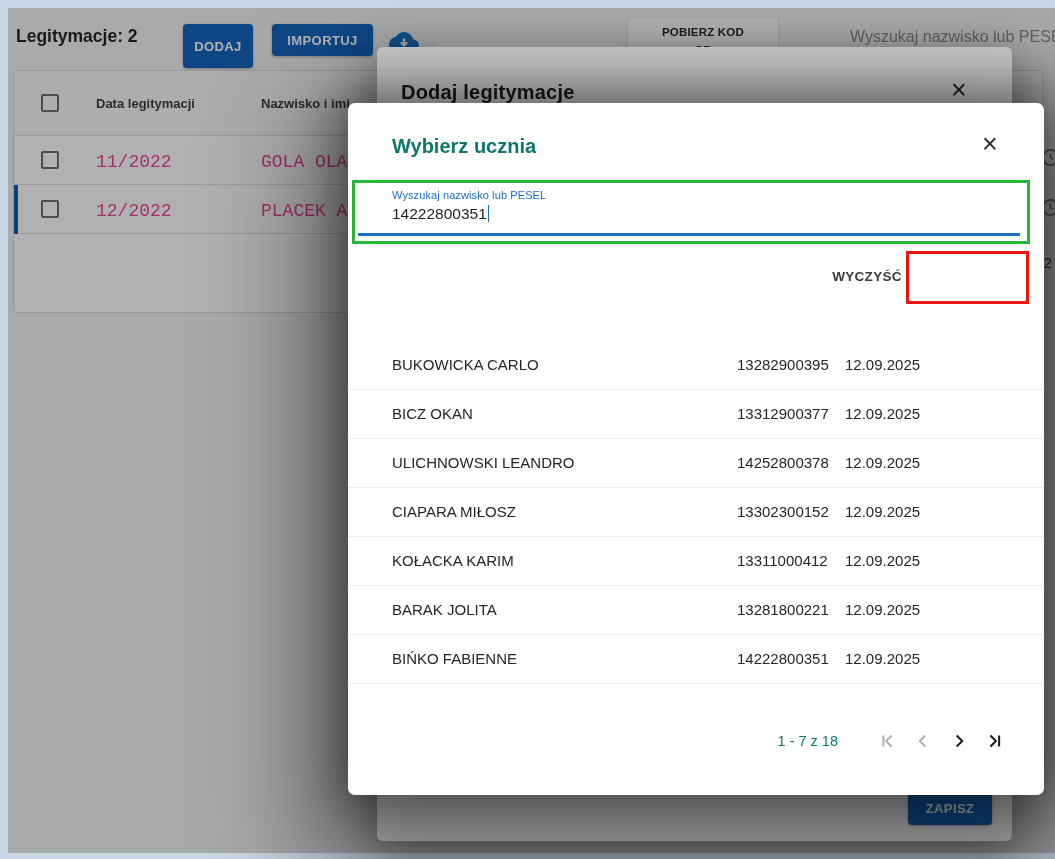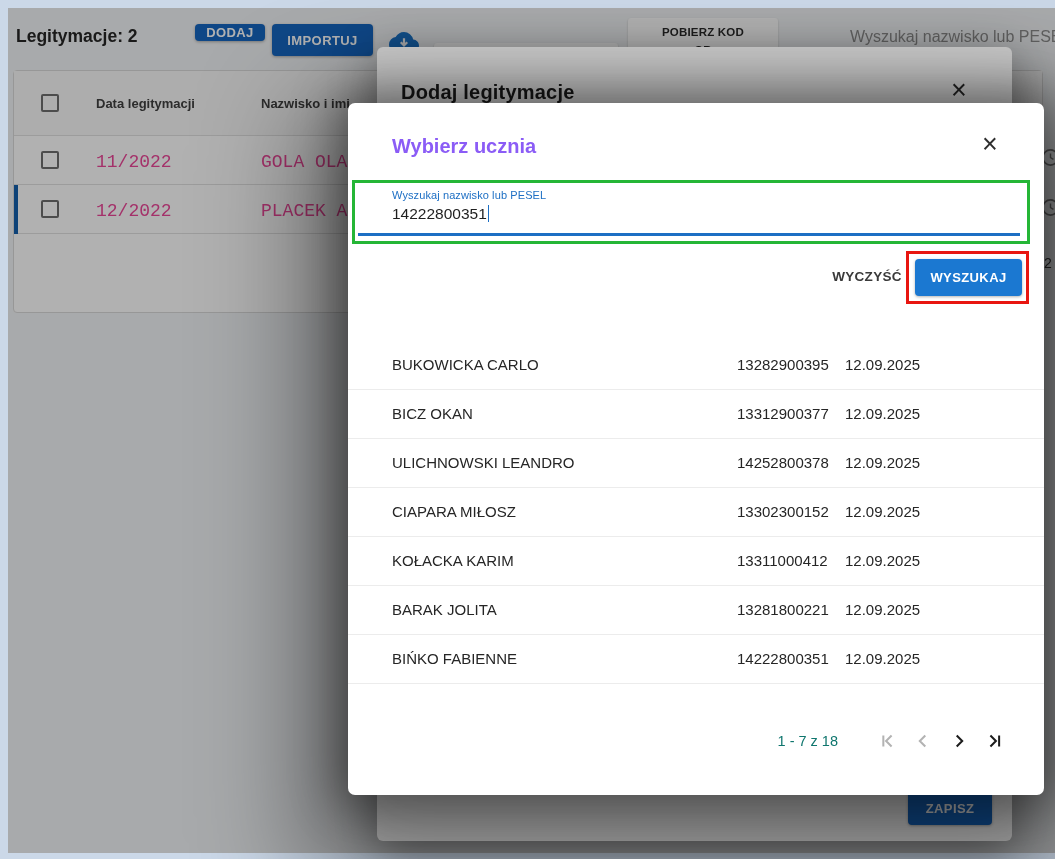--- a/index.html
+++ b/index.html
@@ -10,21 +10,21 @@
 
   
   #page { position:absolute; left:8px; top:8px; width:1047px; height:845px;
           background:#f3f5f7; overflow:hidden; }
   .bar-title { left:8px; top:18px; font-size:17.5px; font-weight:bold; color:#272727; }
   .btn-primary { background:#1667c1; color:#fff; border:none; border-radius:4px;
                  font-family:"Liberation Sans",sans-serif;
                  font-size:13px; font-weight:bold; letter-spacing:.4px; text-align:center;
                  box-shadow:0 1px 3px rgba(0,0,0,.3); cursor:pointer;
                  display:flex; align-items:center; justify-content:center; }
-  #btn-dodaj    { left:175px; top:16px; width:70px;  height:17px;margin-left:12px; }
+  #btn-dodaj    { left:175px; top:16px; width:70px;  height:44px; }
   #btn-importuj { left:264px; top:16px; width:101px; height:32px; }
   #cloud-wrap   { left:381px; top:21px; width:30px; height:26px; }
   .tile { background:#ffffff; border-radius:3px; box-shadow:0 1px 2px rgba(0,0,0,.22);
           color:#2b2b2b; font-size:11.5px; font-weight:bold; text-align:center;
           display:flex; flex-direction:column; align-items:center; justify-content:flex-start;
           padding-top:6px; line-height:1.55; letter-spacing:.2px; cursor:pointer; }
   #tile-gen { left:426px; top:10px; width:184px; height:46px;margin-top:25px; }
   #tile-qr  { left:620px; top:10px; width:150px; height:46px; }
   #bg-search { left:842px; top:20px; width:240px; font-size:16px; color:#8d8d8d;
                white-space:nowrap; overflow:visible; }
@@ -58,21 +58,21 @@
   #dodaj-modal { left:377px; top:47px; width:635px; height:794px; background:#fff;
                  border-radius:6px; z-index:10; box-shadow:0 10px 45px rgba(0,0,0,.40); }
   #dodaj-title { left:24px; top:34px; font-size:20px; font-weight:bold; color:#1f1f1f; letter-spacing:.2px; }
   #dodaj-close { left:574px; top:30px; font-size:27px; color:#2e2e2e; line-height:1; cursor:pointer; }
   #btn-zapisz  { left:531px; top:744px; width:84px; height:34px; }
 
   
   #wybierz-modal { left:348px; top:103px; width:696px; height:692px; background:#fff;
                    border-radius:7px; z-index:20;
                    box-shadow:0 0 45px 12px rgba(0,0,0,.36), 0 45px 110px 45px rgba(0,0,0,.42); }
-  #wybierz-title { left:44px; top:32px; font-size:20px; font-weight:bold; color:#8b5cf6; }
+  #wybierz-title { left:44px; top:32px; font-size:20px; font-weight:bold; color:#0f766e; }
   #wybierz-close { left:634px; top:28px; font-size:27px; color:#2e2e2e; line-height:1; cursor:pointer; }
 
   #annot-green { left:4px; top:77px; width:678px; height:64px; border:3px solid #25b636; z-index:30; pointer-events:none; }
   #search-label { left:44px; top:86px; font-size:11px; color:#1d6fc4; letter-spacing:.1px; }
   #search-value { left:44px; top:102px; font-size:15.5px; color:#1f1f1f; }
   #caret { display:inline-block; width:1.5px; height:17px; background:#1d6fc4; vertical-align:-3px; margin-left:1px; }
   #search-underline { left:10px; top:130px; width:662px; height:2.5px; background:#1d6fc4; }
 
   #btn-wyczysc { left:483px; top:160px; width:72px; height:26px; background:transparent; border:none;
                  font-family:"Liberation Sans",sans-serif; font-size:13.5px; font-weight:bold;
@@ -171,21 +171,20 @@
   <div class="abs" id="wybierz-title">Wybierz ucznia</div>
   <span class="abs" id="wybierz-close">×</span>
 
   <div class="abs" id="annot-green"></div>
   <div class="abs" id="search-label">Wyszukaj nazwisko lub PESEL</div>
   <div class="abs" id="search-value"><span>14222800351</span><span id="caret"></span></div>
   <div class="abs" id="search-underline"></div>
 
   <button class="abs" id="btn-wyczysc">WYCZYŚĆ</button>
   <div class="abs" id="annot-red"></div>
-  <button class="abs btn-primary" id="btn-wyszukaj">WYSZUKAJ</button>
 
 
   <div class="mrow" style="top:238px">
     <span class="mtd c-name">BUKOWICKA CARLO</span>
     <span class="mtd c-pesel">13282900395</span>
     <span class="mtd c-date">12.09.2025</span>
   </div>
   <div class="mrow" style="top:287px">
     <span class="mtd c-name">BICZ OKAN</span>
     <span class="mtd c-pesel">13312900377</span>

